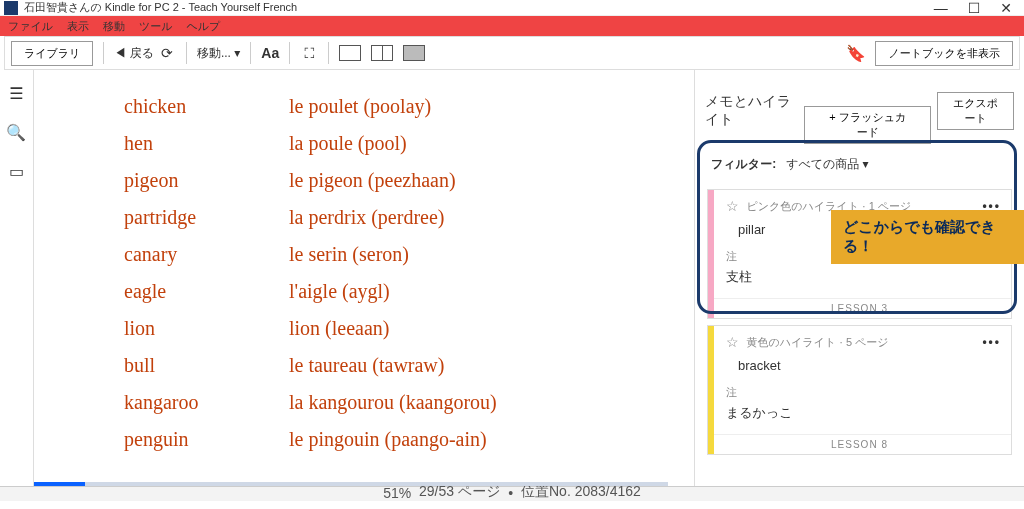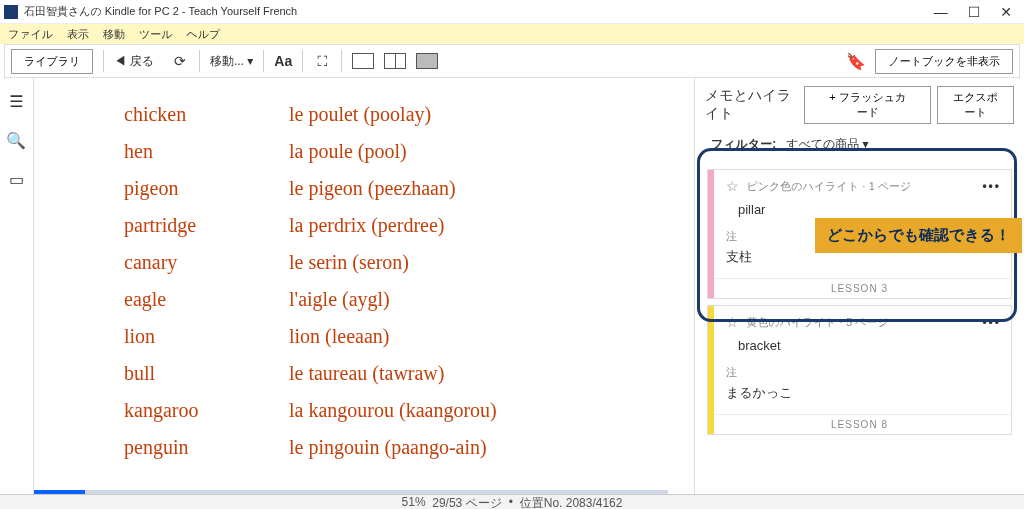--- a/index.html
+++ b/index.html
@@ -1,27 +1,27 @@
 <!DOCTYPE html>
 <html><head>
 <meta charset="utf-8">
 <style>
 * { box-sizing: border-box; margin: 0; padding: 0; }
 body { font-family: "Yu Gothic UI", "Meiryo", sans-serif; font-size: 12px; color: #333; background: #fff; width: 1024px; height: 509px; overflow: hidden; position: relative; }
 
-.titlebar { height: 24px; display: flex; align-items: center; padding: 0 4px; background: #fff; border-bottom: 1px solid #eee; }
+.titlebar { height: 16px; display: flex; align-items: center; padding: 0 4px; background: #fff; border-bottom: 1px solid #eee; }
 .titlebar .app-icon { width: 14px; height: 14px; background: #1b3a6b; margin-right: 6px; display: inline-block; }
 .titlebar .title-text { font-size: 11px; color: #333; flex: 1; }
 .titlebar .win-controls { display: flex; gap: 20px; padding-right: 8px; font-size: 14px; color: #333; }
 
-.menubar { height: 20px; display: flex; align-items: center; gap: 14px; padding: 0 8px; font-size: 11px; color: #333; background: #fef9c3; }
+.menubar { height: 20px; display: flex; align-items: center; gap: 14px; padding: 0 8px; font-size: 11px; color: #333; background: #ef4444; }
 
 .toolbar { height: 34px; border: 1px solid #ddd; margin: 0 4px; display: flex; align-items: center; padding: 0 6px; gap: 10px; }
 .btn { border: 1px solid #999; background: #fff; padding: 4px 12px; font-size: 11px; cursor: pointer; }
-.tool-group { display: flex; align-items: center; gap: 17px; }
+.tool-group { display: flex; align-items: center; gap: 4px; }
 .tool-icon { width: 18px; height: 18px; display: flex; align-items: center; justify-content: center; color: #333; font-size: 14px; cursor: pointer; }
 .toolbar .divider { width: 1px; height: 22px; background: #ccc; }
 .toolbar .spacer { flex: 1; }
 .view-box { width: 22px; height: 16px; border: 1px solid #555; display: inline-block; background: #fff; cursor: pointer; }
 .view-box.split::before { content:""; display:block; width:50%; height:100%; border-right:1px solid #555; }
 .view-box.grid { background: #bbb; border-color:#555; }
 
 .main { display: flex; height: 416px; }
 .left-strip { width: 34px; border-right: 1px solid #ddd; display: flex; flex-direction: column; align-items: center; gap: 20px; padding-top: 14px; }
 .left-strip .icon { font-size: 16px; color: #333; cursor: pointer; }
@@ -49,21 +49,21 @@
 .hl-card .row1 .meta { font-size: 11px; color: #888; flex: 1; }
 .hl-card .row1 .more { color: #333; font-weight: bold; letter-spacing: 2px; cursor: pointer; }
 .hl-card .word { padding: 2px 30px 10px; font-size: 13px; font-weight: 500; }
 .hl-card .note-label { padding: 2px 18px 2px; font-size: 11px; color: #888; }
 .hl-card .note-text { padding: 2px 18px 12px; font-size: 13px; }
 .hl-card .lesson { text-align: center; font-size: 10px; color: #888; letter-spacing: 1px; padding: 4px 0; border-top: 1px solid #eee; }
 
 .callout-frame { position: absolute; border: 3px solid #1b3a6b; border-radius: 14px; pointer-events: none; }
 .callout-label { position: absolute; background: #e8a92a; color: #0a2a5a; font-weight: bold; padding: 8px 12px; font-size: 15px; }
 
-.statusbar { height: 15px; background: #f3f3f3; border-top: 1px solid #ccc; font-size: 12px; display: flex; align-items: flex-start; justify-content: center; color: #555; }
+.statusbar { height: 15px; background: #f3f3f3; border-top: 1px solid #ccc; font-size: 14px; display: flex; align-items: flex-end; justify-content: center; color: #555; }
 </style>
 </head>
 <body>
 
 <div class="titlebar">
   <span class="app-icon"></span>
   <span class="title-text">石田智貴さんの Kindle for PC 2 - Teach Yourself French</span>
   <div class="win-controls">
     <span>—</span>
     <span>☐</span>
@@ -151,21 +151,21 @@
         <span class="fr">le pingouin (paango-ain)</span>
       </div>
     <div class="progress-bar">
         <div class="fill"></div>
       </div>
   </div>
 
   <div class="sidebar">
     <div class="sb-header">
       <span class="title">メモとハイライト</span>
-      <button class="btn" style="padding:3px 22px;">+ フラッシュカード</button>
+      <button class="btn" style="padding:3px 22px;margin-top:28px;">+ フラッシュカード</button>
       <button class="btn" style="padding:3px 10px;">エクスポート</button>
     </div>
     <div class="sb-filter">
       <span class="label">フィルター:</span>
       <span class="drop"><span>すべての商品</span> ▾</span>
     </div>
 
     <div class="hl-card pink">
       <div class="color-bar"></div>
       <div class="row1">
@@ -186,21 +186,21 @@
         <span class="meta">黄色のハイライト · 5 ページ</span>
         <span class="more">•••</span>
       </div>
       <div class="word">bracket</div>
       <div class="note-label">注</div>
       <div class="note-text">まるかっこ</div>
       <div class="lesson">LESSON 8</div>
     </div>
 
     <div class="callout-frame" style="top:70px; left:2px; width:320px; height:174px;"></div>
-    <div class="callout-label" style="top:140px; left:120px;">どこからでも確認できる！</div>
+    <div class="callout-label" style="top:140px; left:136px;">どこからでも確認できる！</div>
   </div>
 </div>
 
 <div class="statusbar">
   <span>51%</span>&nbsp;&nbsp;
   <span>29/53 ページ</span>&nbsp;&nbsp;•&nbsp;&nbsp;
   <span>位置No. 2083/4162</span>
 </div>
 
 </body></html>

